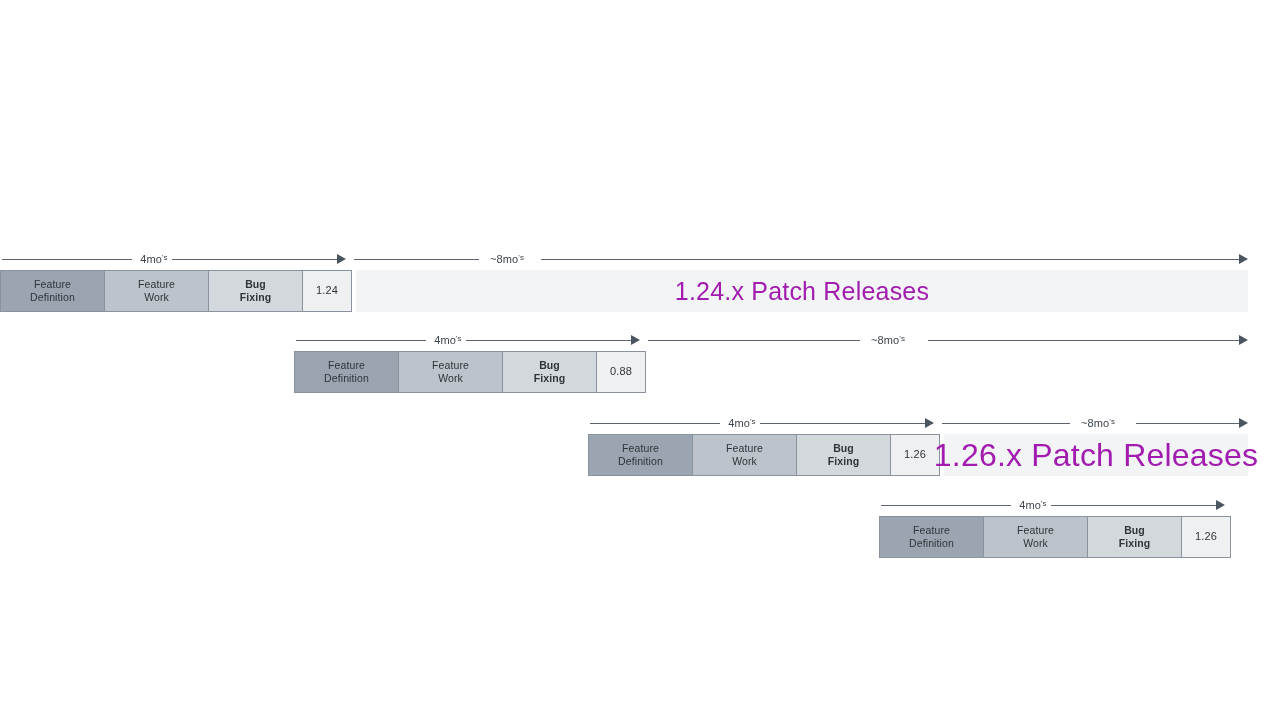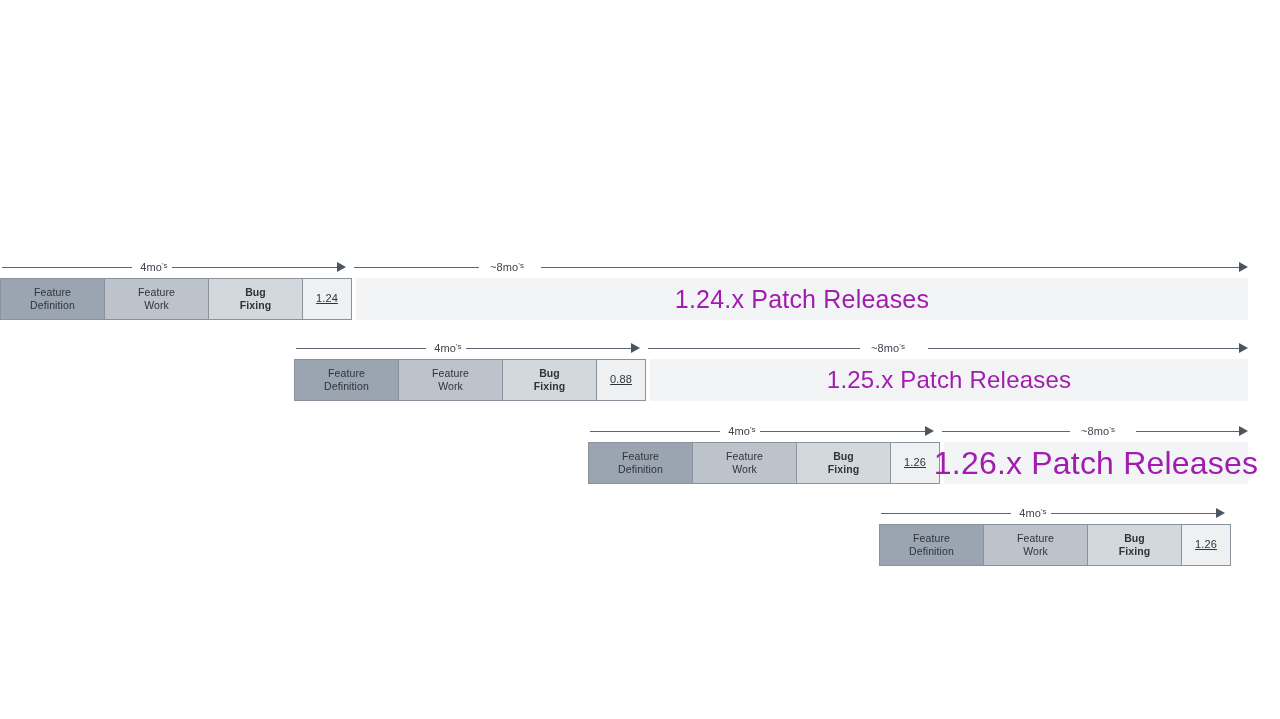--- a/index.html
+++ b/index.html
@@ -20,21 +20,20 @@
     position: relative;
     width: 1280px;
     height: 719px;
     background: #ffffff;
   }
 
   
   .tl-row {
     position: absolute;
     height: 62px;
-    margin-top: 8px;
   }
 
   
   .ruler {
     position: absolute;
     top: 0;
     height: 20px;
   }
   .ruler .rline {
     position: absolute;
@@ -85,21 +84,21 @@
     text-align: center;
     font-size: 10.5px;
     line-height: 1.25;
     color: #2e3439;
     letter-spacing: 0.1px;
   }
   .phase + .phase { border-left: none; }
   .phase.p-def  { background: #9aa5b1; }
   .phase.p-work { background: #bcc3ca; }
   .phase.p-bug  { background: #d3d8dc; font-weight: bold; }
-  .phase.p-ver  { background: #eef0f2; font-size: 11px; text-decoration: underline; }
+  .phase.p-ver  { background: #eef0f2; font-size: 11px; }
 
   
   .band {
     position: absolute;
     top: 20px;
     height: 42px;
     background: #f2f4f6;
     display: flex;
     align-items: center;
     justify-content: center;
@@ -207,23 +206,20 @@
         <span>
           <span>Bug</span><br>
           <span>Fixing</span>
         </span>
       </div>
       <div class="phase p-ver" style="width:49px;">
         <span>0.88</span>
       </div>
     </div>
 
-    <div class="band b2" style="left:356px; width:598px;">
-      <span class="band-label">1.25.x Patch Releases</span>
-    </div>
   </div>
 
   <div class="tl-row" style="left:588px; top:414px; width:660px;">
 
     <div class="ruler" style="left:2px; width:344px;">
       <div class="rline left" style="width:130px;"></div>
       <div class="rlabel" style="left:130px; width:44px;">
         <span>4mo</span><span class="sup">'s</span>
       </div>
       <div class="rline right" style="width:167px;"></div>

